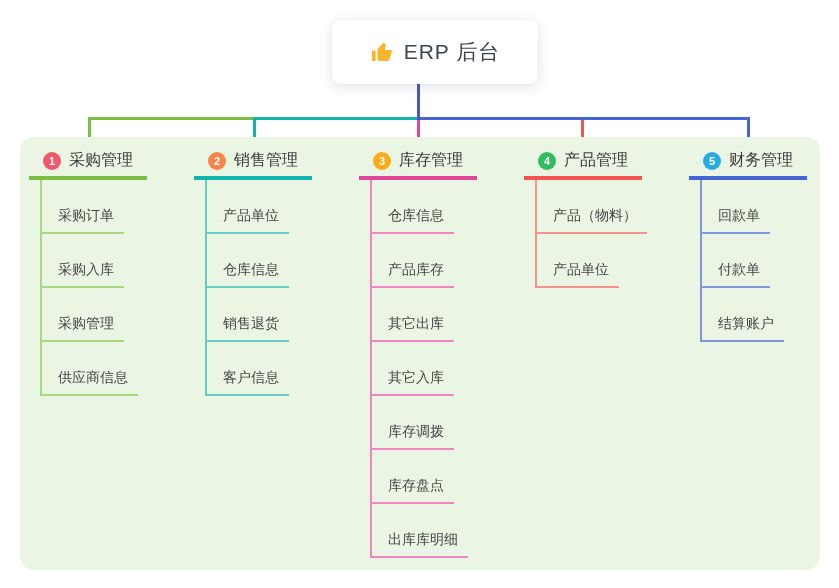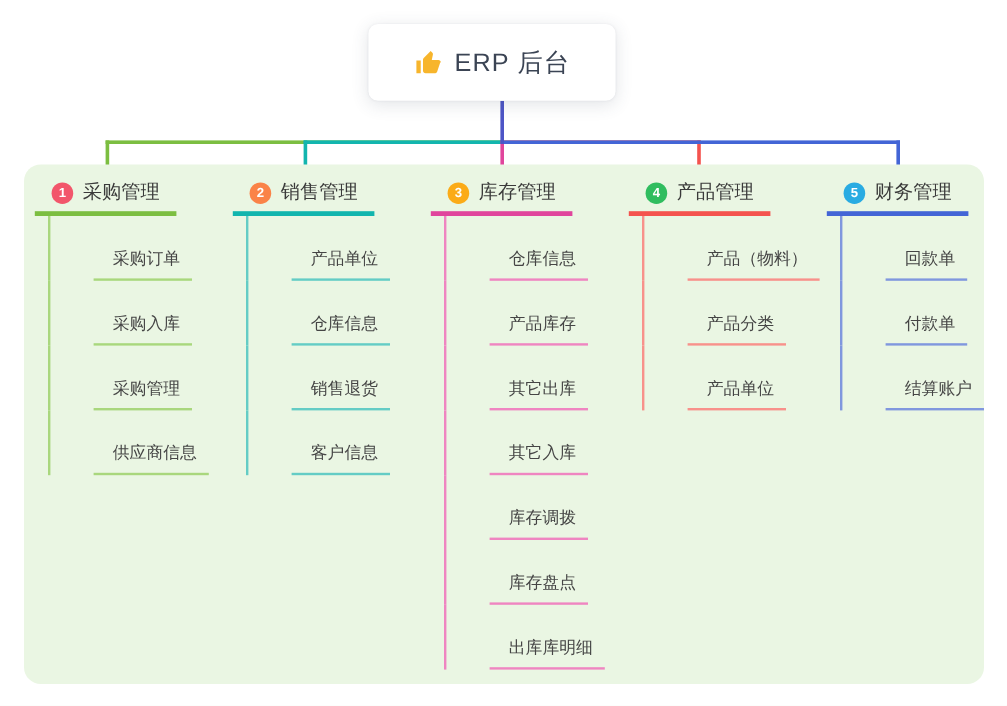--- a/index.html
+++ b/index.html
@@ -2,21 +2,21 @@
 <html><head>
 <meta charset="utf-8">
 <style>
   * { box-sizing: border-box; margin: 0; padding: 0; }
   html, body { background: #ffffff; }
   body { font-family: "Liberation Sans", "DejaVu Sans", sans-serif; }
   .canvas { position: relative; width: 839px; height: 588px; background: #ffffff; overflow: hidden; }
 
   
   .root-node {
-    position: absolute; left: 307px; top: 20px; width: 206px; height: 64px;
+    position: absolute; left: 332px; top: 20px; width: 206px; height: 64px;
     background: #ffffff; border-radius: 8px;
     box-shadow: 0 3px 14px rgba(60,70,90,0.14), 0 0 2px rgba(60,70,90,0.08);
     display: flex; align-items: center; justify-content: center; gap: 10px;
     z-index: 5;
   }
   .root-title { font-size: 21px; color: #3b4454; letter-spacing: 1px; }
   .thumb-icon { width: 24px; height: 24px; display: block; }
 
   
   .stem { position: absolute; left: 417px; top: 84px; width: 3px; height: 36px; background: var(--c); z-index: 4; }
@@ -54,21 +54,20 @@
     display: flex; align-items: center; justify-content: center;
     flex: 0 0 auto;
   }
   .branch-title { font-size: 16px; color: #3a3a3a; white-space: nowrap; }
 
   .children { margin-left: 11px; }
   .child {
     height: 54px; display: flex; align-items: flex-end;
     border-left: 2px solid var(--light);
     cursor: pointer;
-    padding-left: 36px;
   }
   .child-label {
     padding: 0 10px 7px 16px;
     border-bottom: 2px solid var(--light);
     font-size: 14px; color: #454545; white-space: nowrap;
   }
 </style>
 </head>
 <body>
 
@@ -165,23 +164,20 @@
     <div class="branch b4" style="--line: #f4534e; --light: #f8918b; --badge: #30bd5f;">
       <div class="branch-header">
         <span class="badge">4</span>
         <span class="branch-title">产品管理</span>
       </div>
       <div class="children">
         <div class="child">
             <span class="child-label">产品（物料）</span>
           </div>
         <div class="child">
-            <span class="child-label">产品分类</span>
-          </div>
-        <div class="child">
             <span class="child-label">产品单位</span>
           </div>
       </div>
     </div>
 
     <div class="branch b5" style="--line: #4365d6; --light: #8097de; --badge: #29abe2;">
       <div class="branch-header">
         <span class="badge">5</span>
         <span class="branch-title">财务管理</span>
       </div>

